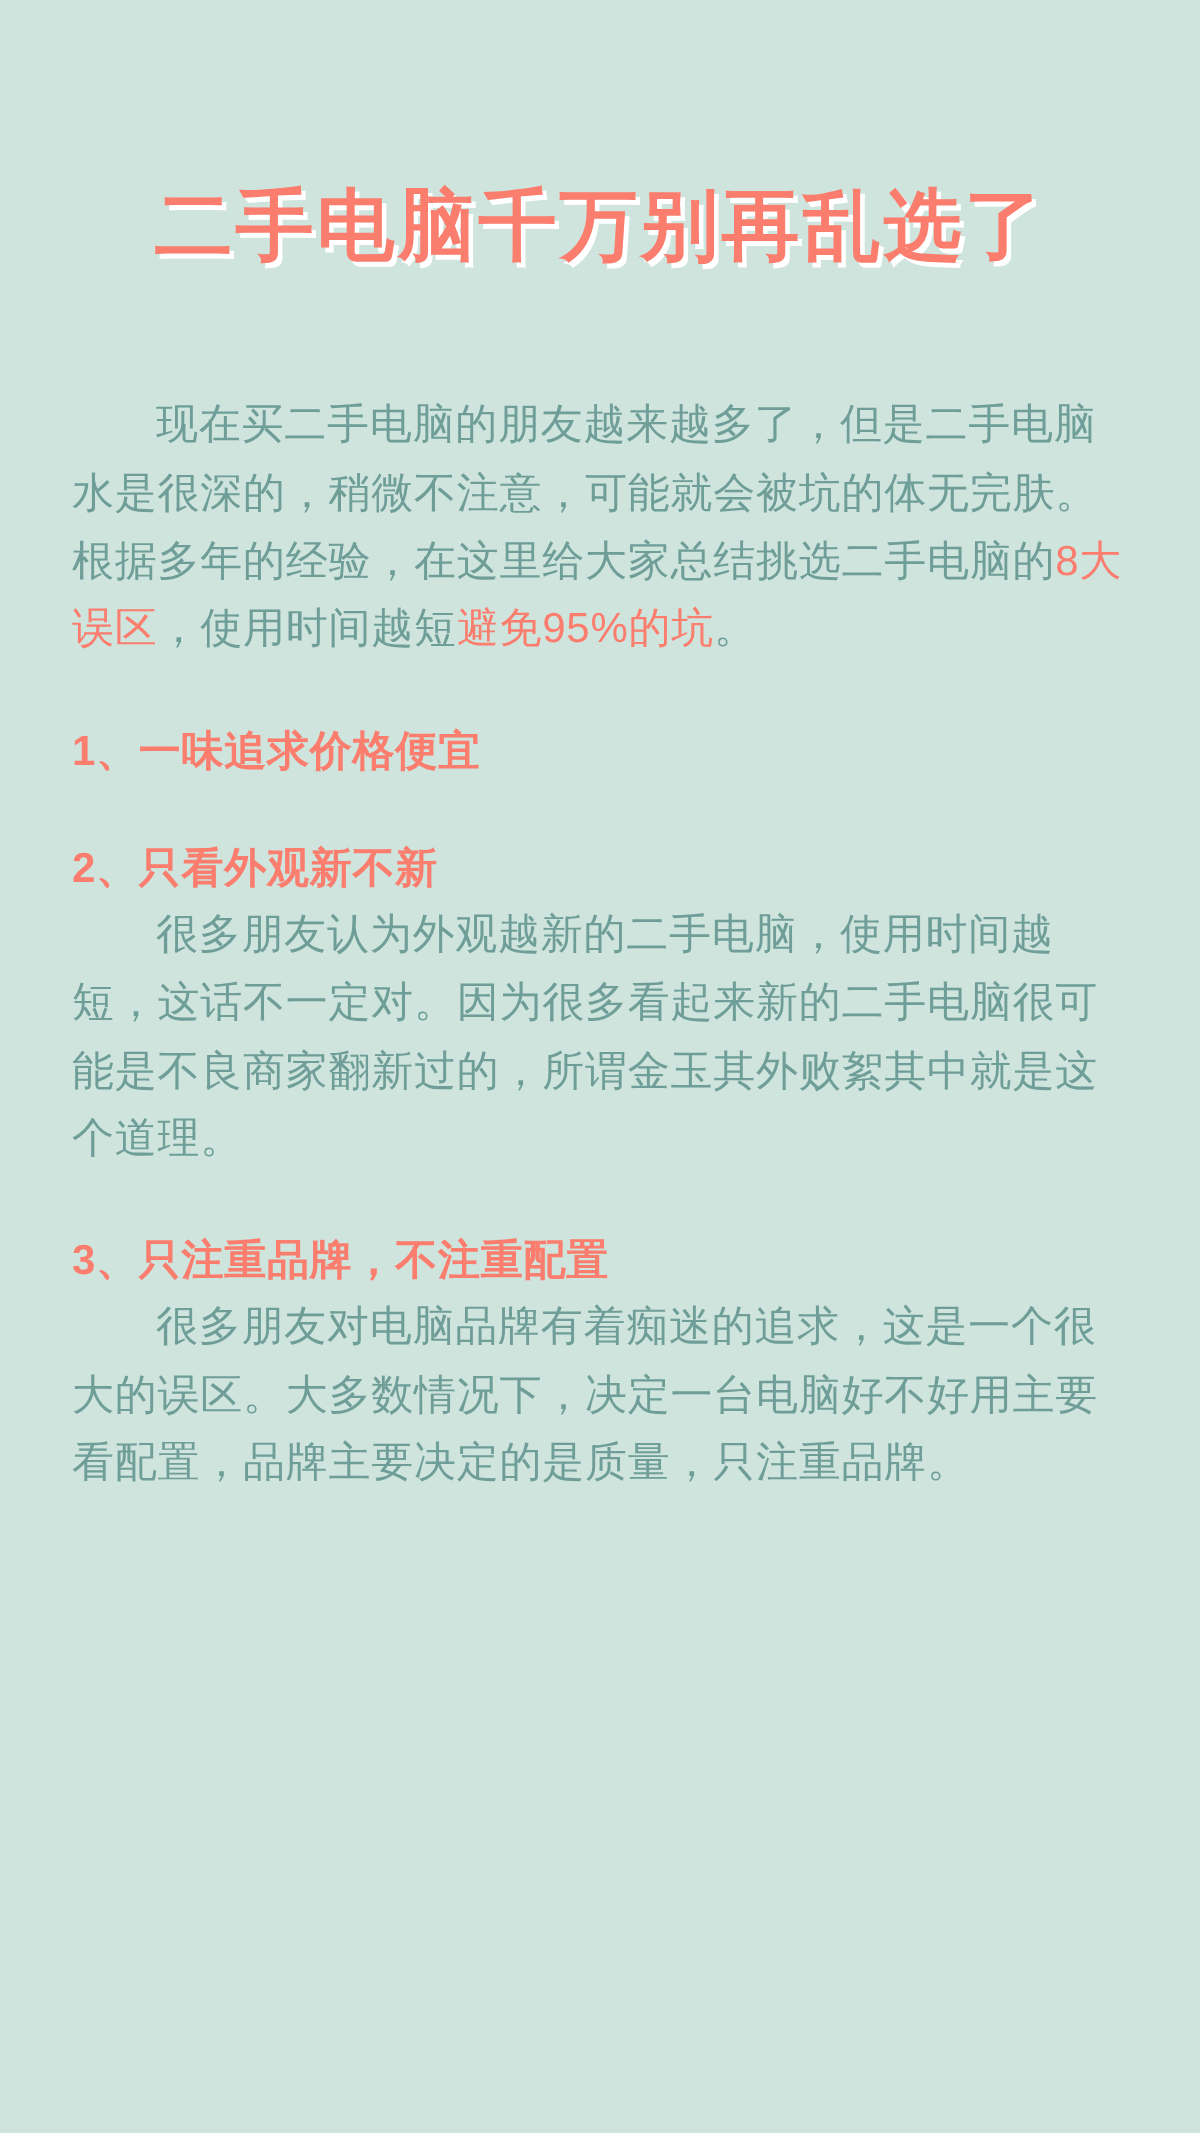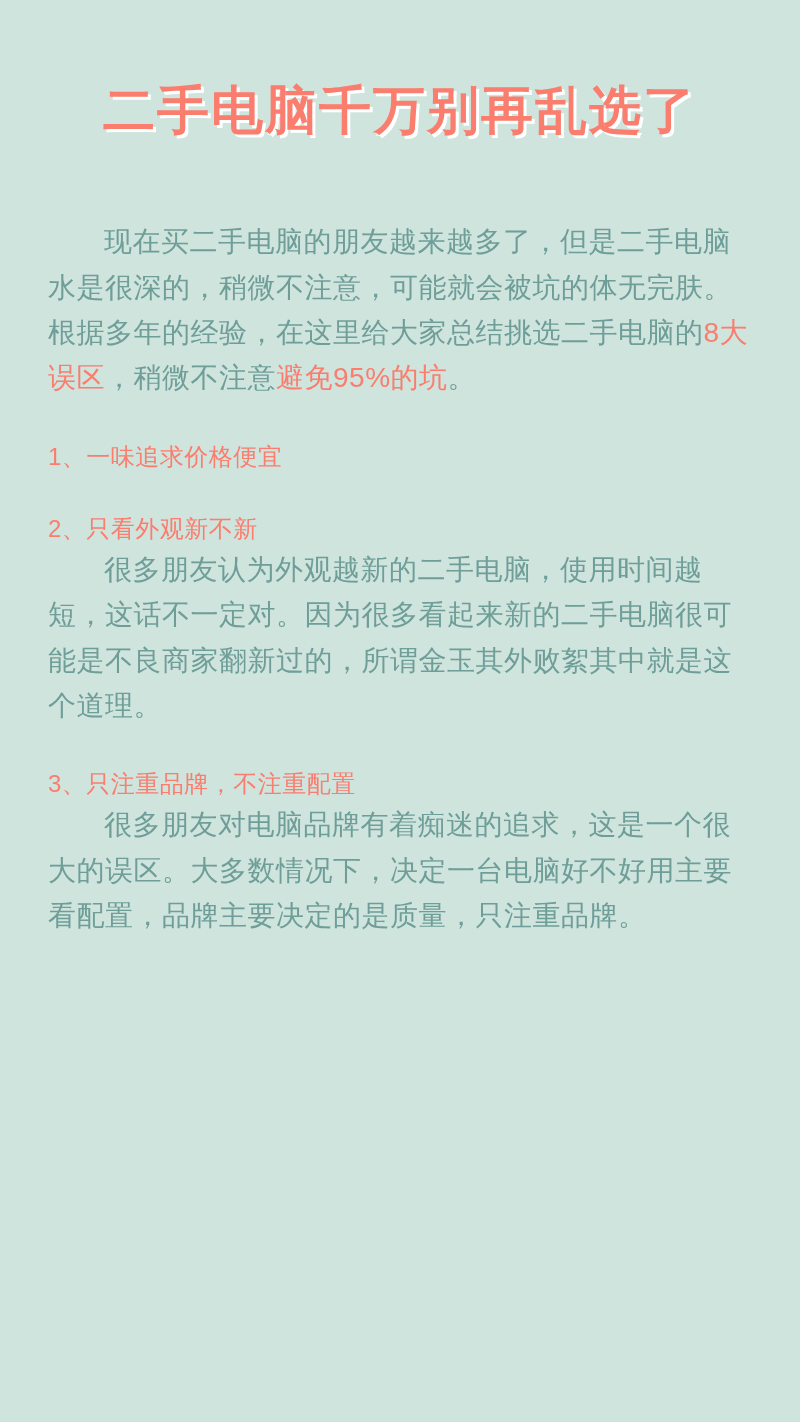--- a/index.html
+++ b/index.html
@@ -15,21 +15,21 @@
   }
   .page {
     position: relative;
     width: 800px;
     height: 1422px;
     box-sizing: border-box;
     padding: 0 48px;
   }
   .title {
     margin: 0;
-    padding-top: 79px;
+    padding-top: 120px;
     text-align: center;
     font-size: 52px;
     font-weight: bold;
     letter-spacing: 2px;
     color: #fa7d6e;
     text-shadow: 3px 3px 0 #ffffff;
     line-height: 1.2;
   }
   .intro {
     margin: 0;
@@ -41,43 +41,43 @@
     letter-spacing: 0.5px;
   }
   .intro .accent {
     color: #fa7d6e;
   }
   .section {
     margin-top: 40px;
   }
   .section-heading {
     margin: 0 0 2px 0;
-    font-size: 24px;
-    font-weight: normal;
+    font-size: 28px;
+    font-weight: bold;
     color: #fa7d6e;
     letter-spacing: 0.5px;
   }
   .section-body {
     margin: 0;
     font-size: 28px;
     line-height: 1.62;
     color: #6f9e99;
     text-indent: 56px;
     letter-spacing: 0.5px;
   }
 </style>
 </head>
 <body>
 
 <div class="page">
 
   <h1 class="title">二手电脑千万别再乱选了</h1>
 
   <p class="intro">
-    <span>现在买二手电脑的朋友越来越多了，但是二手电脑水是很深的，稍微不注意，可能就会被坑的体无完肤。根据多年的经验，在这里给大家总结挑选二手电脑的</span><span class="accent">8大误区</span><span>，稍微不注意</span><span class="accent">避免95%的坑</span><span>。</span>
+    <span>现在买二手电脑的朋友越来越多了，但是二手电脑水是很深的，稍微不注意，可能就会被坑的体无完肤。根据多年的经验，在这里给大家总结挑选二手电脑的</span><span class="accent">8大误区</span><span>，使用时间越短</span><span class="accent">避免95%的坑</span><span>。</span>
   </p>
 
   <div class="section">
     <h2 class="section-heading">1、一味追求价格便宜</h2>
   </div>
 
   <div class="section">
     <h2 class="section-heading">2、只看外观新不新</h2>
     <p class="section-body">很多朋友认为外观越新的二手电脑，使用时间越短，这话不一定对。因为很多看起来新的二手电脑很可能是不良商家翻新过的，所谓金玉其外败絮其中就是这个道理。</p>
   </div>

